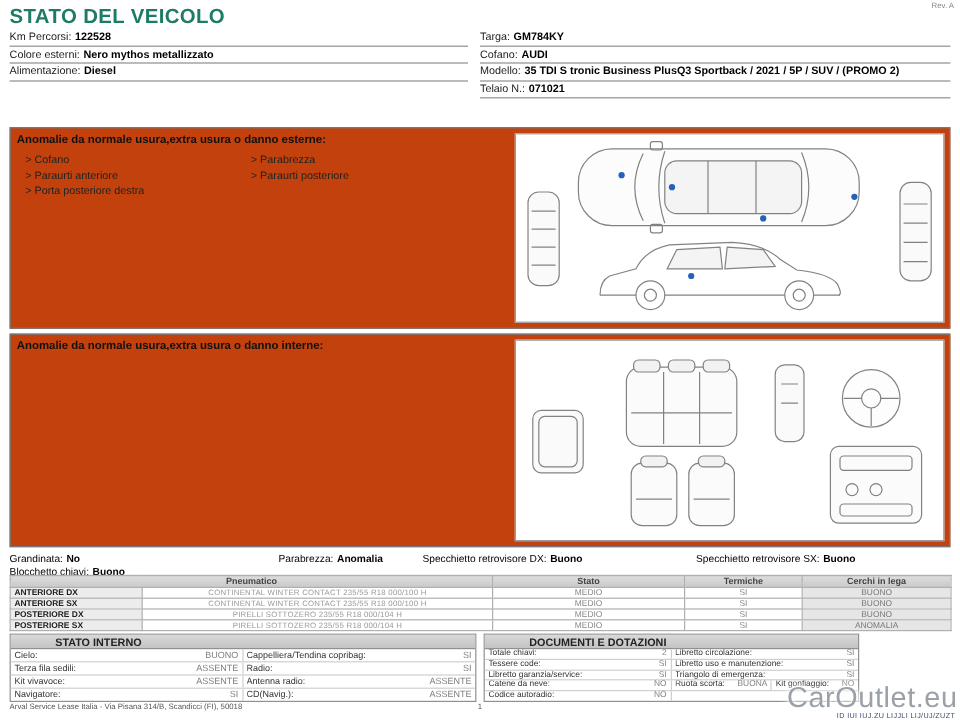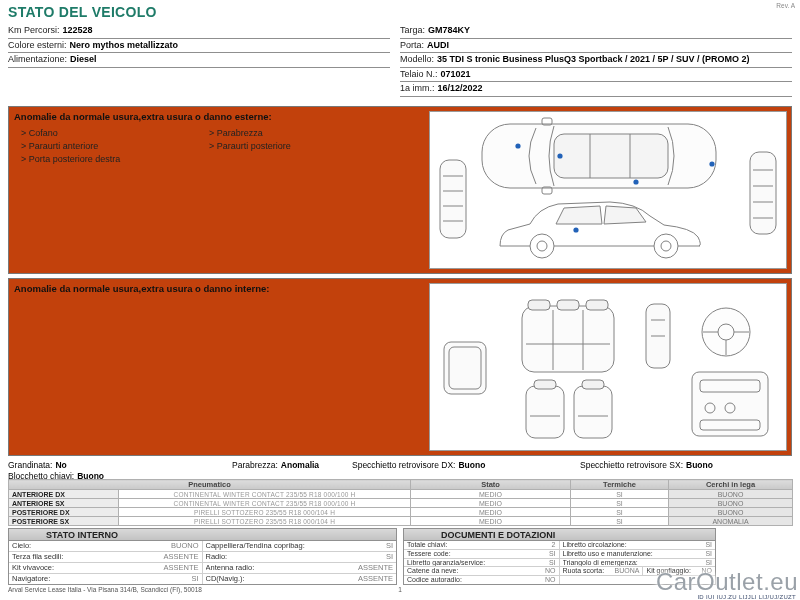--- a/index.html
+++ b/index.html
@@ -1,20 +1,20 @@
 <!DOCTYPE html>
 <html><head>
 <meta charset="utf-8">
 <style>
   * { margin:0; padding:0; box-sizing:border-box; }
   html,body { background:#ffffff; }
   body { width:800px; height:600px; font-family:"Liberation Sans","DejaVu Sans",sans-serif; }
   .page { position:relative; width:800px; height:600px; background:#fff; overflow:hidden; }
 
-  .doc-title { position:absolute; left:8px; top:4px; font-size:14px; font-weight:bold; color:#1e7b68; letter-spacing:.3px; }
+  .doc-title { position:absolute; left:8px; top:4px; font-size:17px; font-weight:bold; color:#1e7b68; letter-spacing:.3px; }
   .rev { position:absolute; right:5px; top:2px; font-size:6.5px; color:#888; }
 
   .fields-left  { position:absolute; left:8px;   top:25px; width:382px; }
   .fields-right { position:absolute; left:400px; top:25px; width:392px; }
   .field { display:flex; gap:3px; border-bottom:1px solid #8f8f8f; font-size:9px; line-height:11.5px; margin-bottom:1px; padding-bottom:1px; }
   .field .lbl { white-space:nowrap; color:#222; }
   .field .val { font-weight:bold; color:#000; }
   .field .val.wrapv { max-width:315px; }
 
   .panel { position:absolute; left:8px; width:784px; border:1px solid #787878; background:#c2410c; }
@@ -89,34 +89,30 @@
       <span class="val">Diesel</span>
     </div>
   </div>
 
   <div class="fields-right">
     <div class="field">
       <span class="lbl">Targa:</span>
       <span class="val">GM784KY</span>
     </div>
     <div class="field">
-      <span class="lbl">Porta:</span>
+      <span class="lbl">Cofano:</span>
       <span class="val">AUDI</span>
     </div>
     <div class="field">
       <span class="lbl">Modello:</span>
       <span class="val wrapv">35 TDI S tronic Business PlusQ3 Sportback / 2021 / 5P / SUV / (PROMO 2)</span>
     </div>
     <div class="field">
       <span class="lbl">Telaio N.:</span>
       <span class="val">071021</span>
-    </div>
-    <div class="field">
-      <span class="lbl">1a imm.:</span>
-      <span class="val">16/12/2022</span>
     </div>
   </div>
 
   <div class="panel panel-ext">
     <div class="panel-title">Anomalie da normale usura,extra usura o danno esterne:</div>
     <div class="dmg-col col1">
       <div>&gt; Cofano</div>
       <div>&gt; Paraurti anteriore</div>
       <div>&gt; Porta posteriore destra</div>
     </div>

